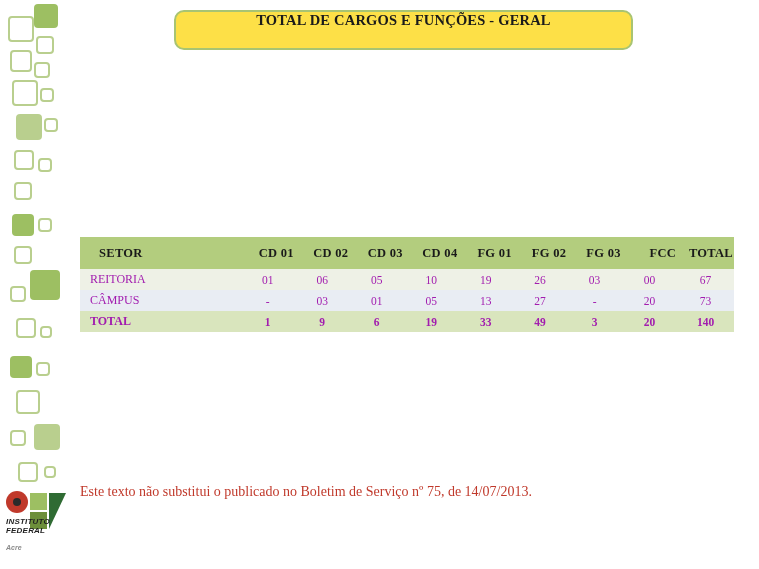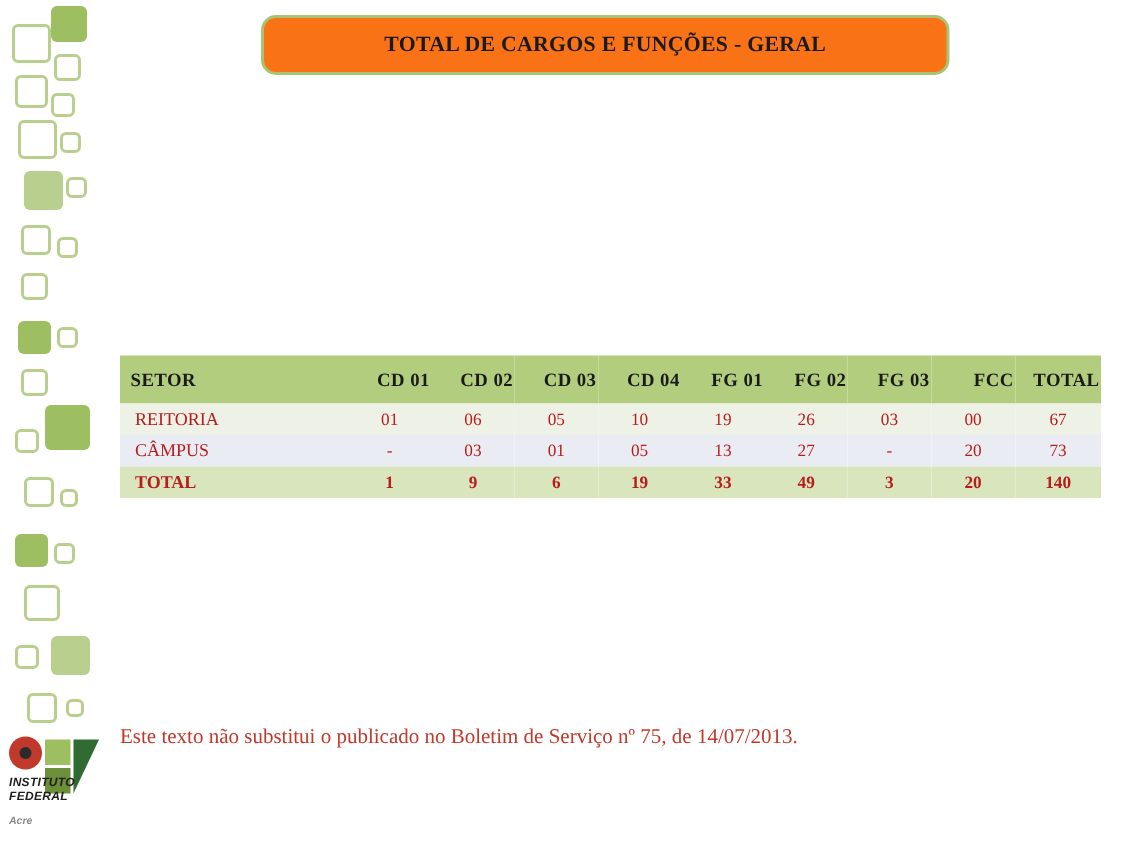--- a/index.html
+++ b/index.html
@@ -117,23 +117,23 @@
 
   
   .title-box {
     position: absolute;
     left: 174px;
     top: 10px;
     width: 455px;
     height: 36px;
     border: 2px solid #a8c472;
     border-radius: 10px;
-    background: #f97316;
+    background: #fde047;
     display: flex;
-    align-items: center;
+    align-items: flex-start;
     justify-content: center;
   }
   .title-text {
     font-family: "Liberation Serif", serif;
     font-size: 14.5px;
     font-weight: bold;
     color: #1a1a1a;
     letter-spacing: 0.2px;
   }
 
@@ -154,27 +154,27 @@
     color: #1a1a1a;
     font-size: 12.5px;
     font-weight: bold;
     height: 30px;
     text-align: right;
     border: none;
     letter-spacing: 0.3px;
   }
   table.data thead th.setor-head {
     text-align: left;
-    padding-left: 7px;
+    padding-left: 19px;
   }
   table.data tbody td {
     font-size: 11.5px;
     text-align: center;
     height: 19px;
-    color: #b91c1c;
+    color: #a21caf;
     border: none;
   }
   table.data tbody td.setor-cell {
     text-align: left;
     padding-left: 10px;
     font-size: 12px;
   }
   tr.row-a td { background: #eef1e6; }
   tr.row-b td { background: #e9edf3; }
   tr.total-row td {

